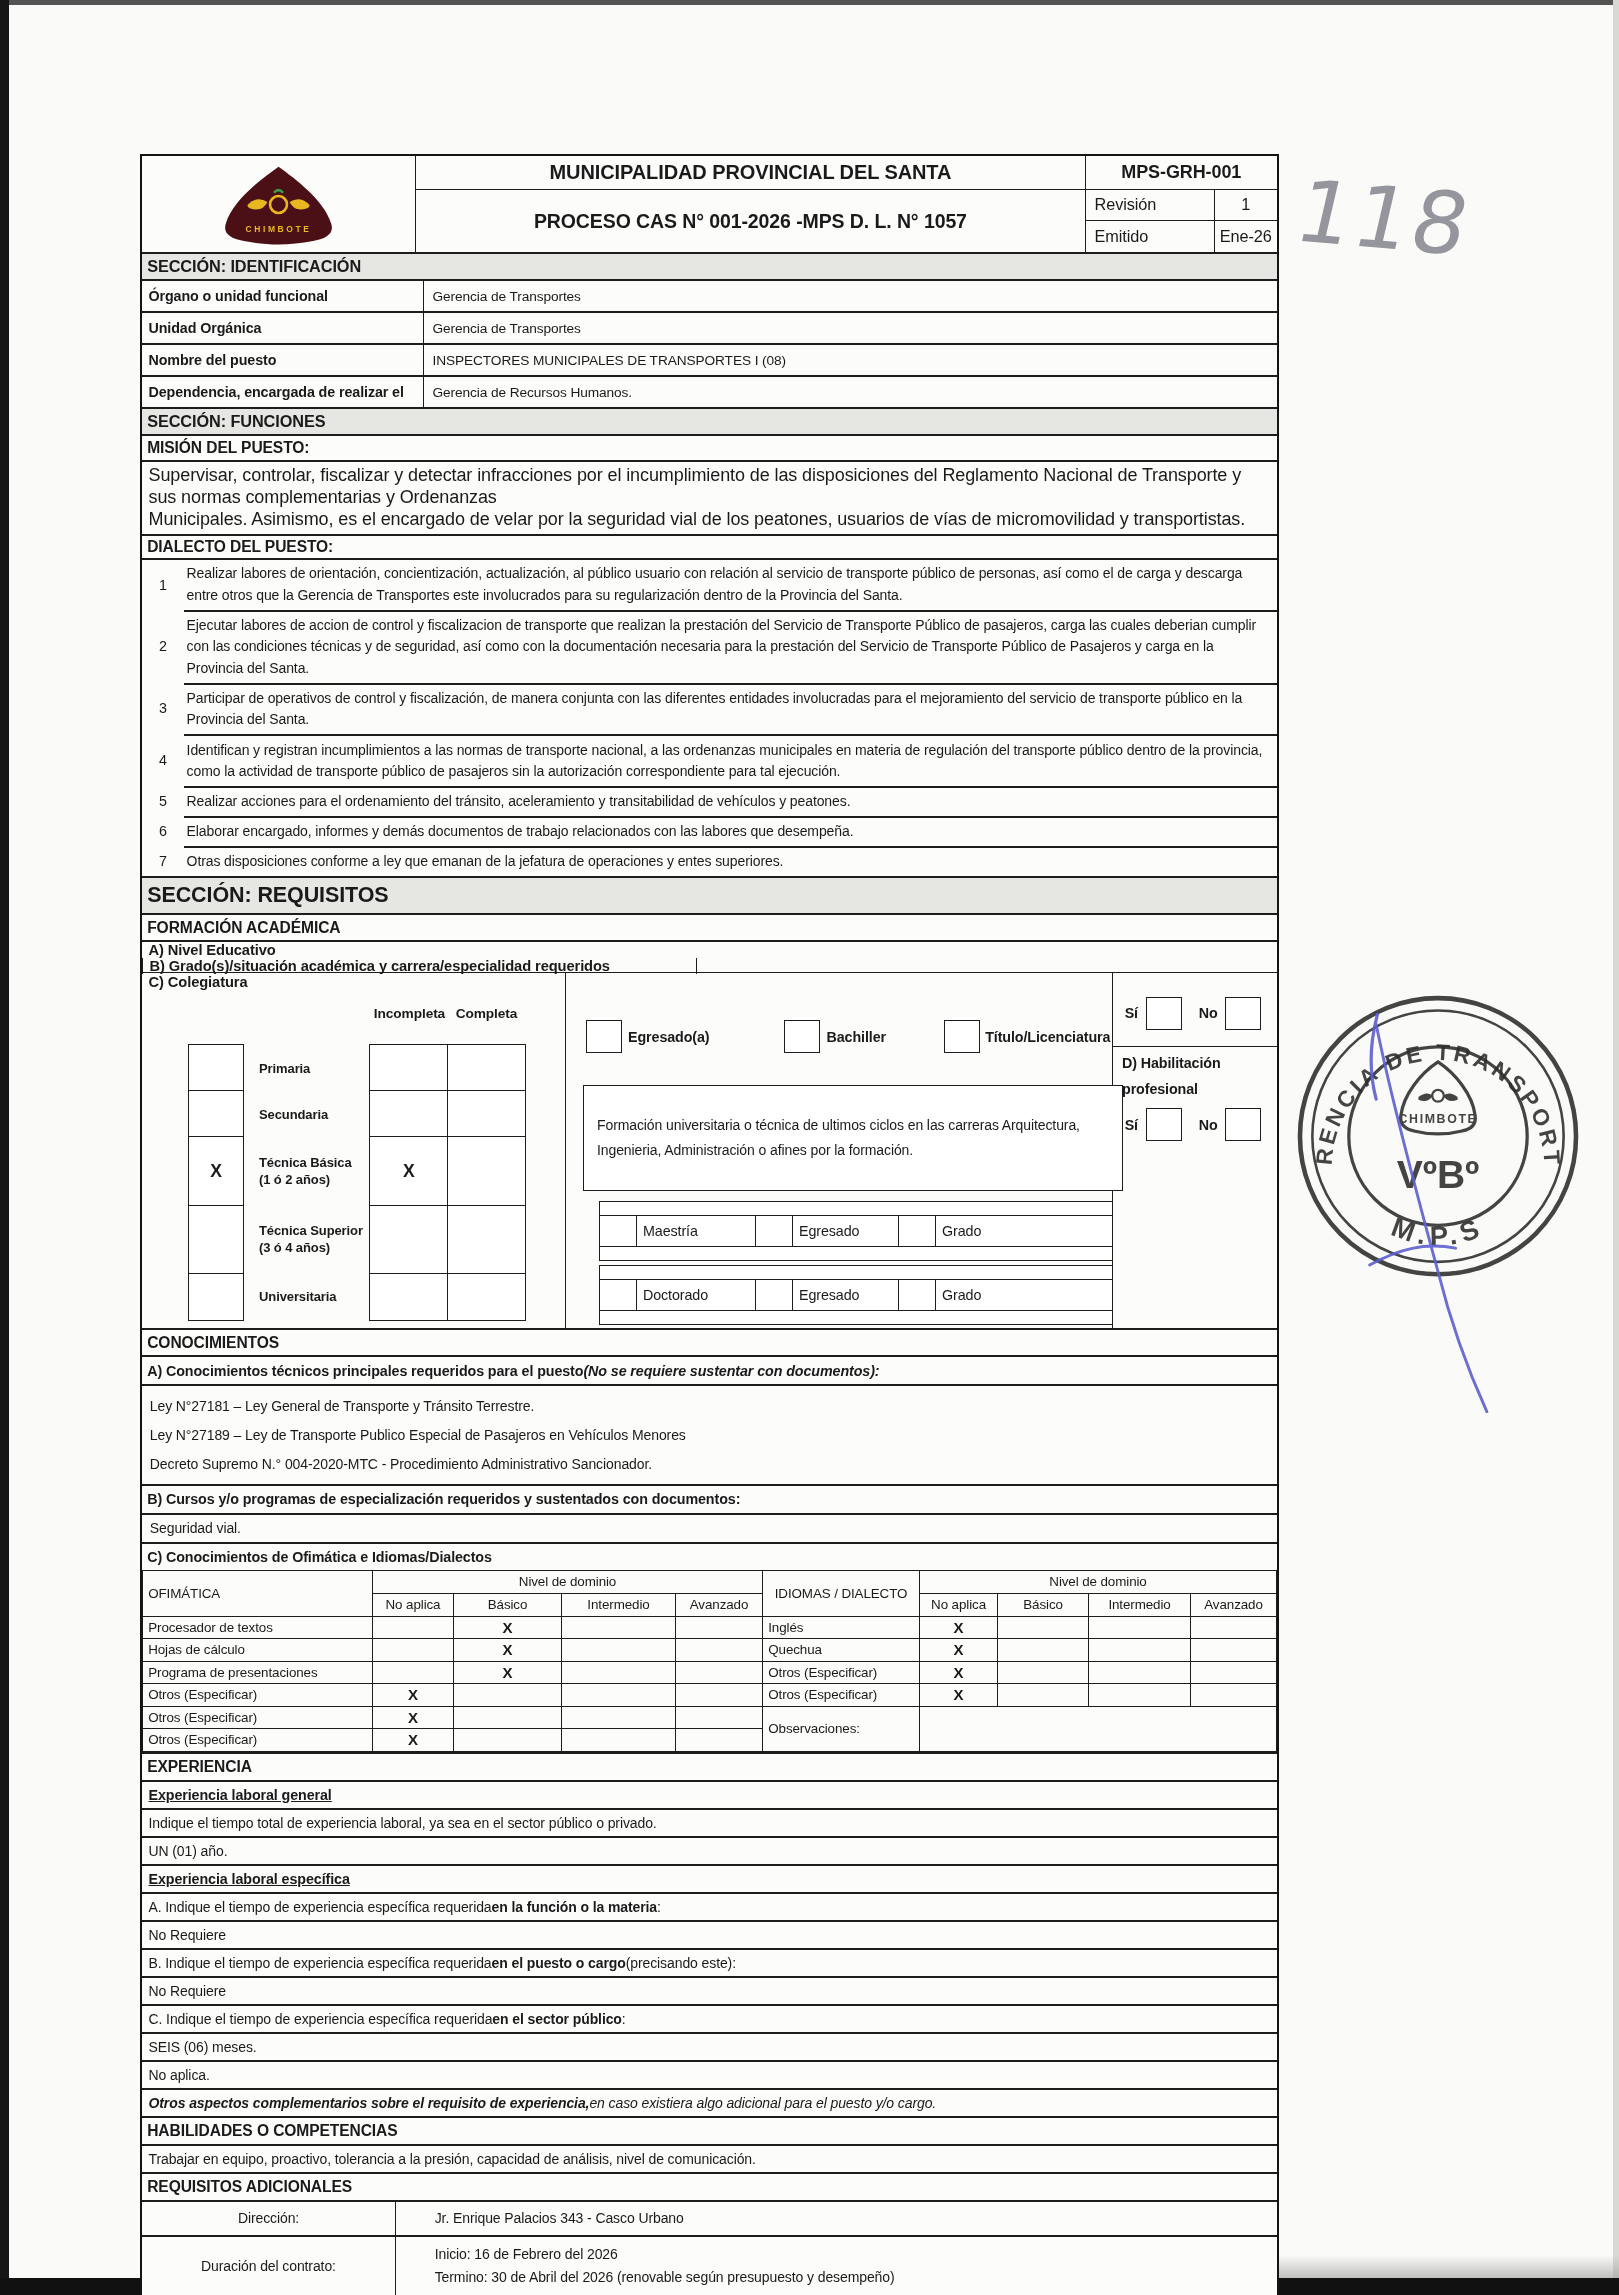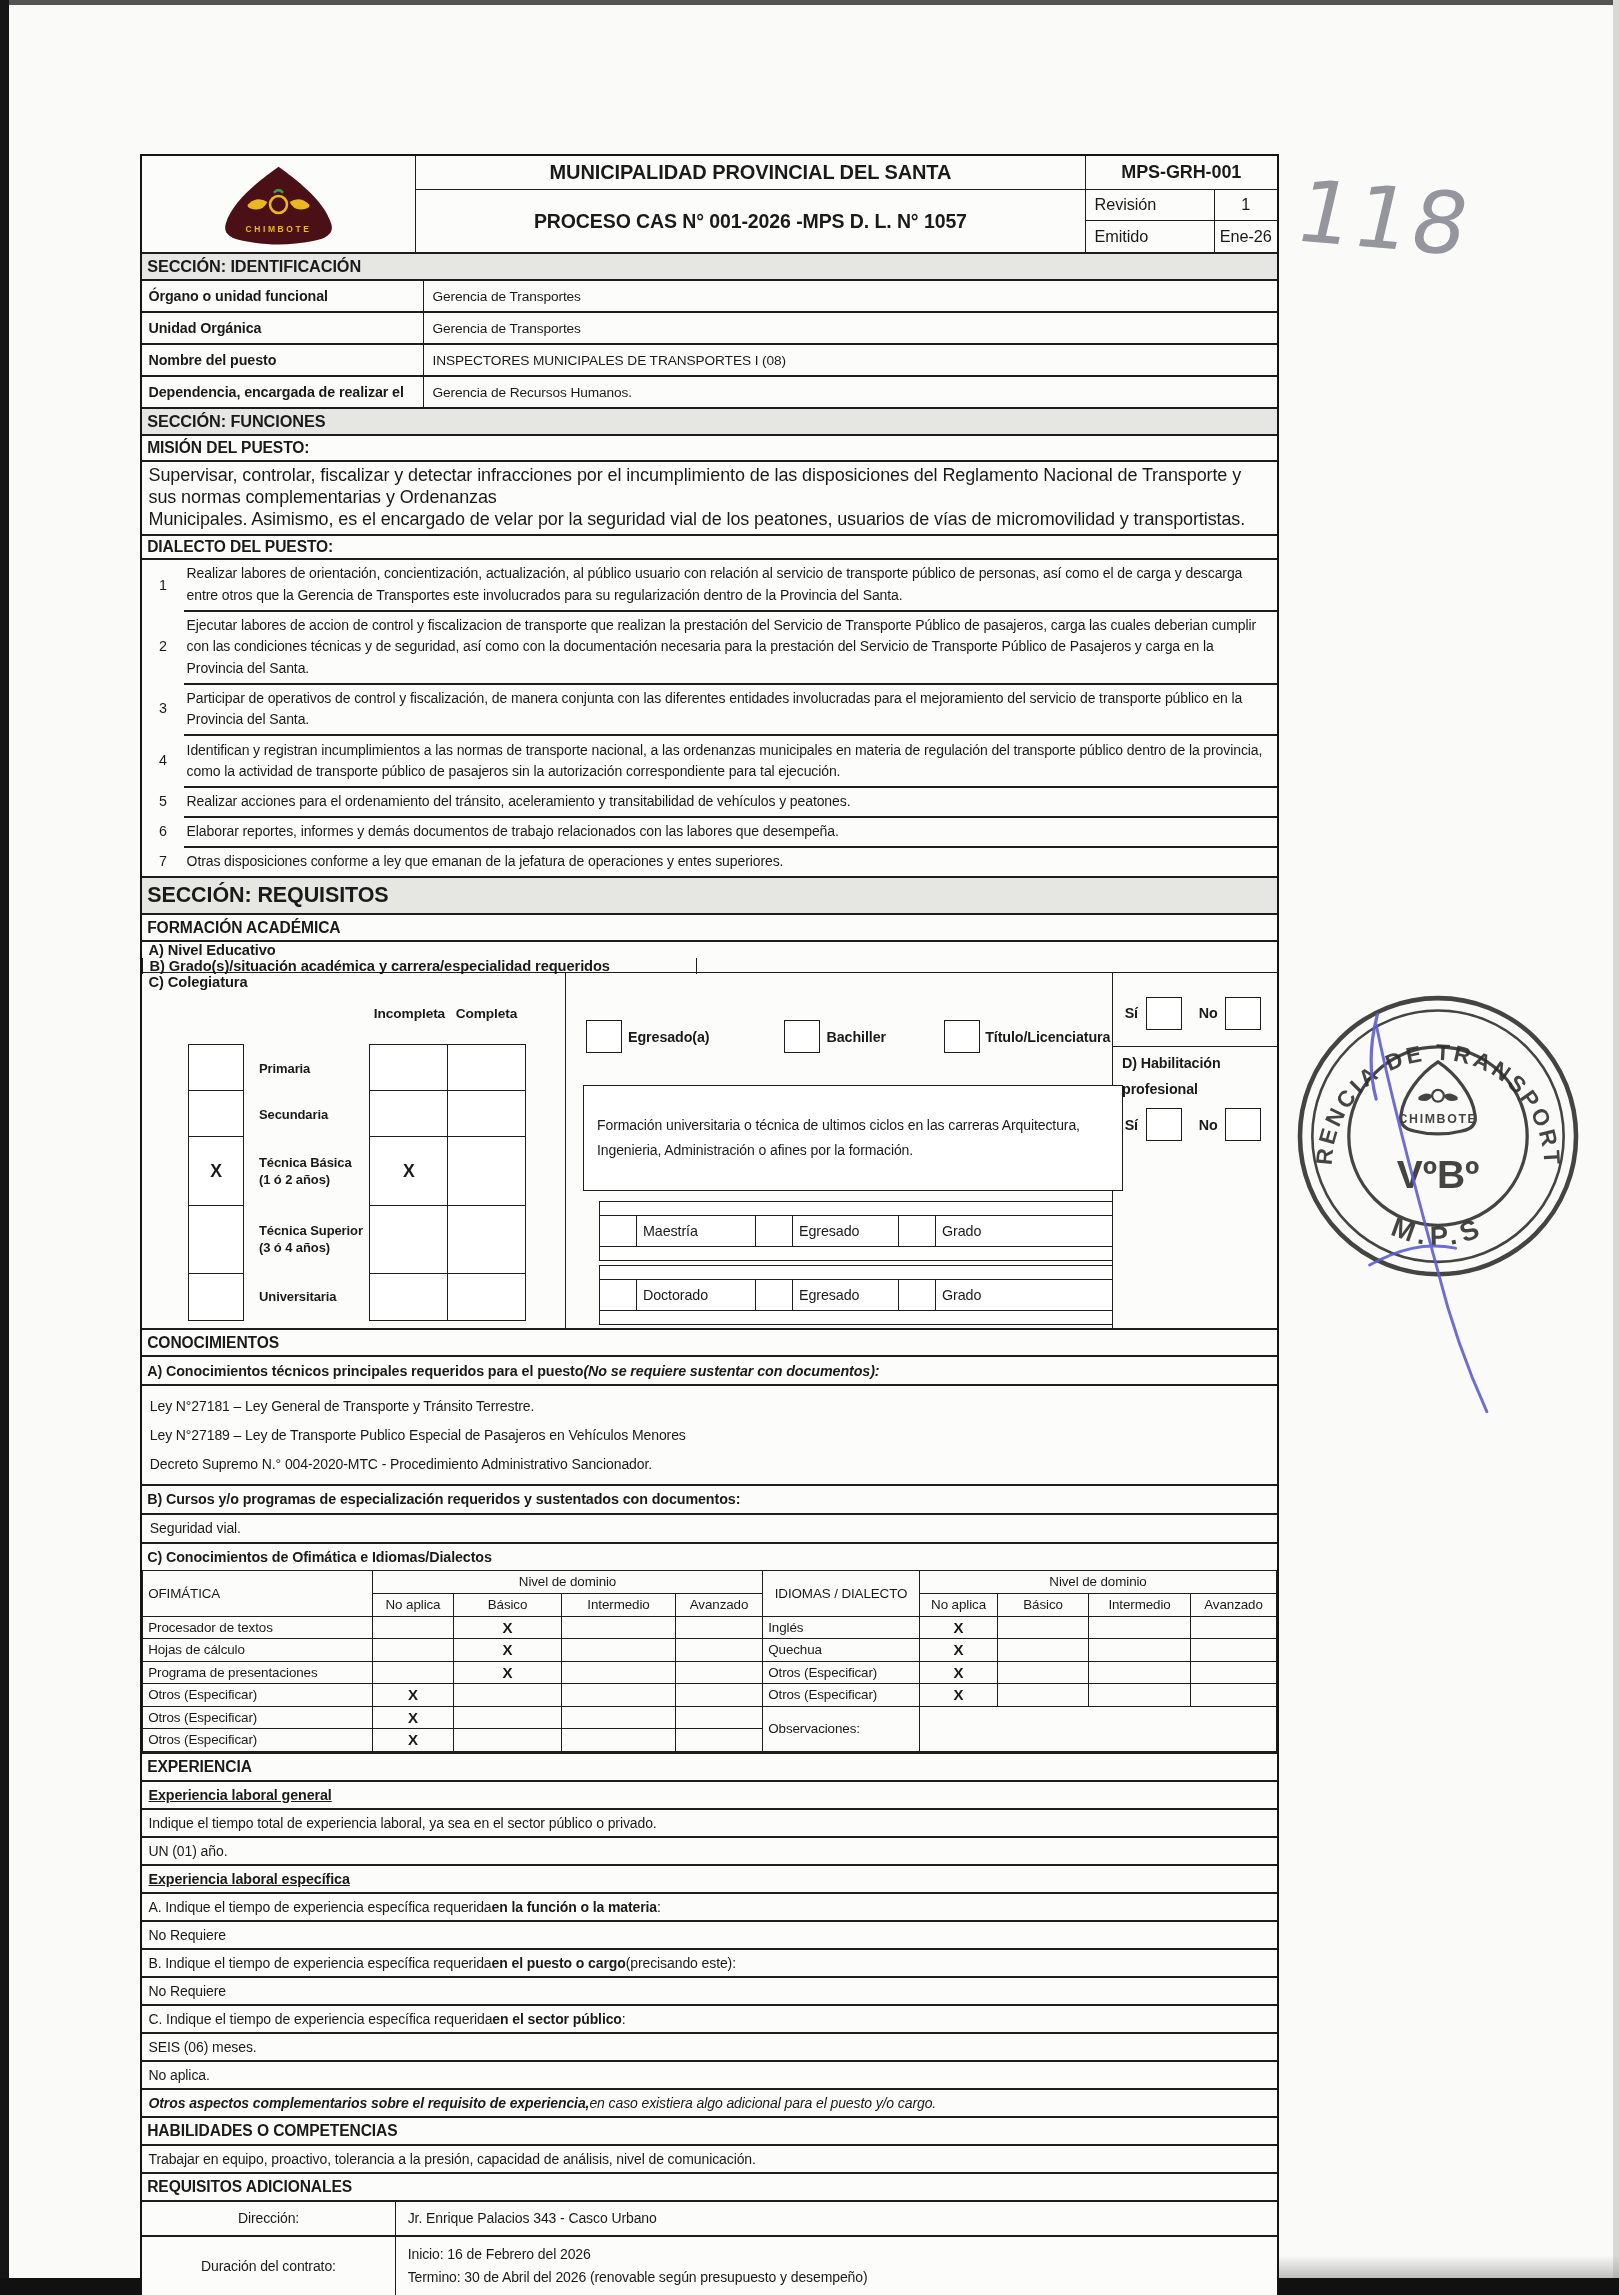--- a/index.html
+++ b/index.html
@@ -98,21 +98,21 @@
   table.ofi tr.hrow td{height:22px;}
 
   
   .exp-title{font-weight:700;font-size:15.6px;display:flex;align-items:center;padding-left:5.2px;height:26px;}
   .exp-sub{font-weight:700;font-size:14.3px;text-decoration:underline;display:flex;align-items:center;
       padding-left:6.5px;height:26px;}
   .exp-line{height:26px;display:flex;align-items:center;padding-left:6.5px;font-size:14px;font-weight:500;}
   .exp-line b{font-weight:700;}
 
   
-  .bt-row{display:flex;font-size:14px;}
+  .bt-row{display:flex;font-size:14px;gap:27px;}
   .bt-lab{width:235px;border-right:1.6px solid #1d1d1d;display:flex;align-items:center;
       justify-content:center;text-align:center;font-weight:500;padding:3.9px 9px;line-height:21px;}
   .bt-val{flex:1;padding:5.2px 11.7px;font-weight:500;display:flex;flex-direction:column;justify-content:center;}
   .bt-val .ln{line-height:23.5px;}
 
   
   .handnum{position:absolute;left:1298px;top:168px;font-size:86px;color:#84848e;font-weight:400;
       transform:rotate(5deg) skewX(-8deg);letter-spacing:2.6px;opacity:.85;font-family:"DejaVu Sans",sans-serif;}
   .stamp{position:absolute;left:1285px;top:985px;}
 </style>
@@ -200,21 +200,21 @@
       <div class="func-row" style="min-height:44px">
         <div class="func-num">4</div>
         <div class="func-text">Identifican y registran incumplimientos a las normas de transporte nacional, a las ordenanzas municipales en materia de regulación del transporte público dentro de la provincia, como la actividad de transporte público de pasajeros sin la autorización correspondiente para tal ejecución.</div>
       </div>
       <div class="func-row" style="min-height:23.5px">
         <div class="func-num">5</div>
         <div class="func-text">Realizar acciones para el ordenamiento del tránsito, aceleramiento y transitabilidad de vehículos y peatones.</div>
       </div>
       <div class="func-row" style="min-height:25px">
         <div class="func-num">6</div>
-        <div class="func-text">Elaborar reportes, informes y demás documentos de trabajo relacionados con las labores que desempeña.</div>
+        <div class="func-text">Elaborar encargado, informes y demás documentos de trabajo relacionados con las labores que desempeña.</div>
       </div>
       <div class="func-row" style="min-height:23.5px">
         <div class="func-num">7</div>
         <div class="func-text">Otras disposiciones conforme a ley que emanan de la jefatura de operaciones y entes superiores.</div>
       </div>
     </div>
 
     <div class="band-lg r">SECCIÓN: REQUISITOS</div>
     <div class="wband r">FORMACIÓN ACADÉMICA</div>
 

